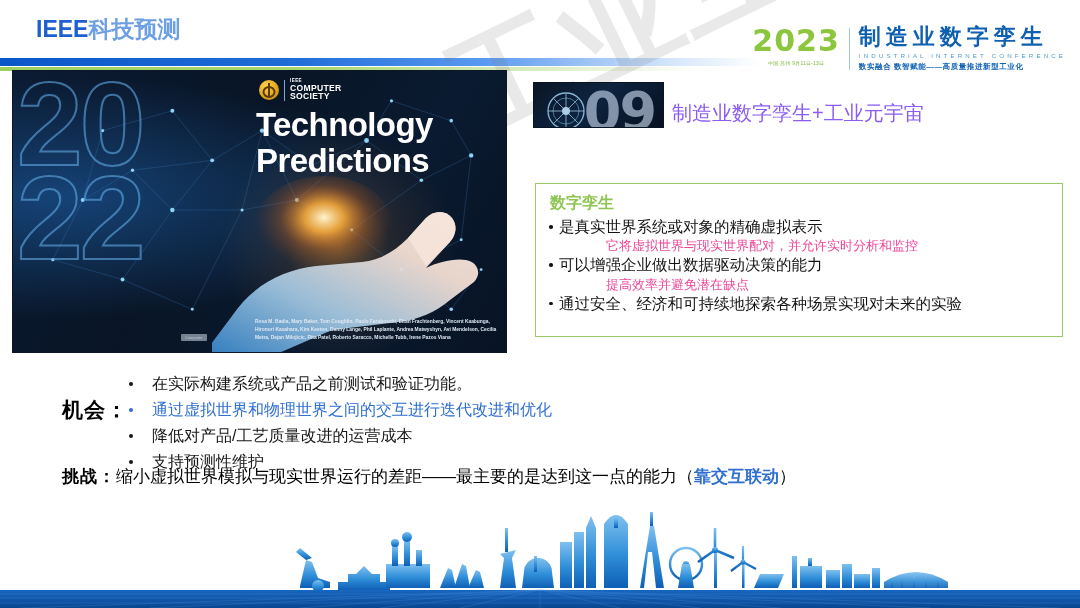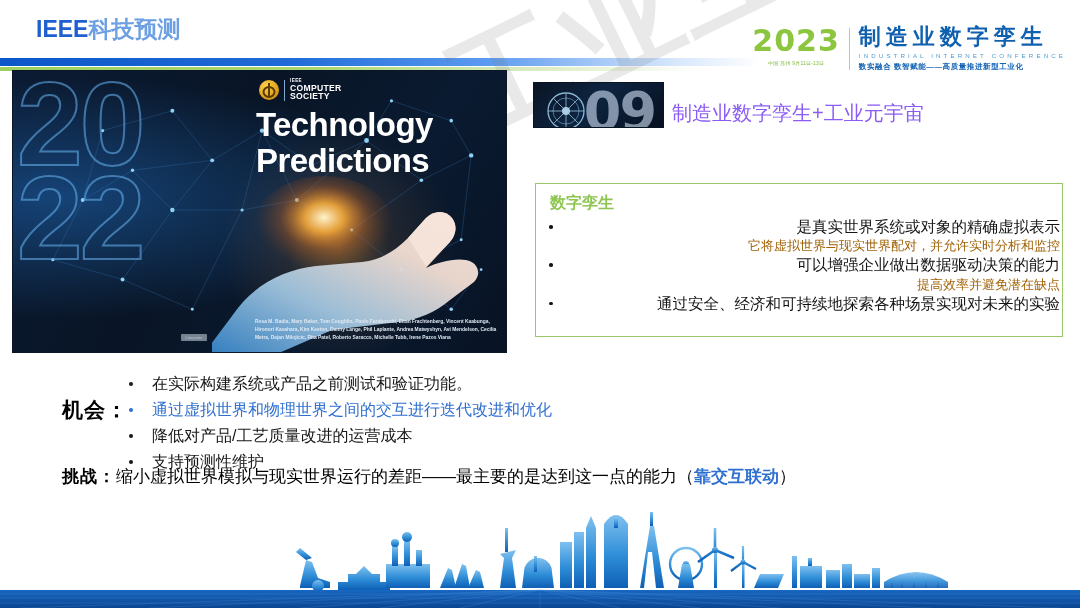--- a/index.html
+++ b/index.html
@@ -131,30 +131,30 @@
     font-size:20px;color:#8b5cf6;white-space:nowrap;
   }
 
   
   .gbox{
     position:absolute;left:535px;top:183px;width:528px;height:154px;
     border:1.5px solid #9bc96a;box-sizing:border-box;background:rgba(255,255,255,0.35);
     padding:9px 2px 0 12px;
   }
   .gbox-title{font-size:16px;font-weight:bold;color:#8fc653;margin:0 0 2px 2px;}
-  .gbox ul{list-style:none;margin:0;padding:0;text-align:right;}
+  .gbox ul{list-style:none;margin:0;padding:0;}
   .gbox li{
     font-size:15.5px;color:#141414;line-height:1.36;position:relative;padding-left:11px;
   }
   .gbox li::before{
     content:"";position:absolute;left:1px;top:9px;width:3.5px;height:3.5px;
     background:#141414;border-radius:50%;
   }
   .gbox .sub{
-    font-size:13px;color:#a16207;line-height:1.34;margin-left:42px;padding-left:0;
+    font-size:13px;color:#ec4899;line-height:1.34;margin-left:58px;padding-left:0;
   }
   .gbox .sub::before{display:none;}
 
   
   .opp-label{
     position:absolute;left:62px;top:396px;
     font-size:21px;font-weight:bold;color:#000;letter-spacing:1px;
   }
   .opp-list{position:absolute;left:124px;top:371px;list-style:none;margin:0;padding:0;}
   .opp-list li{

